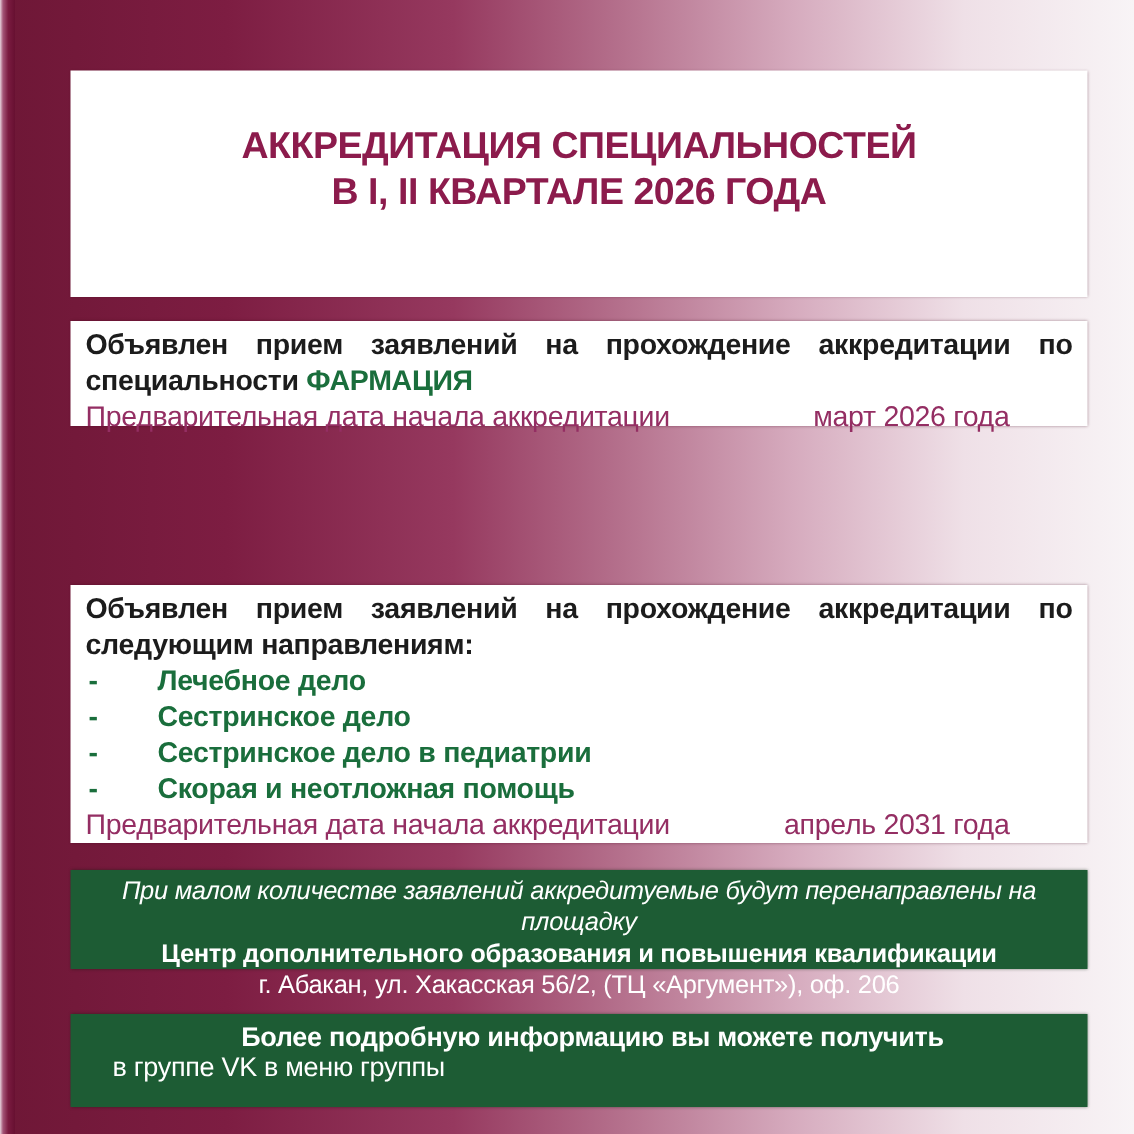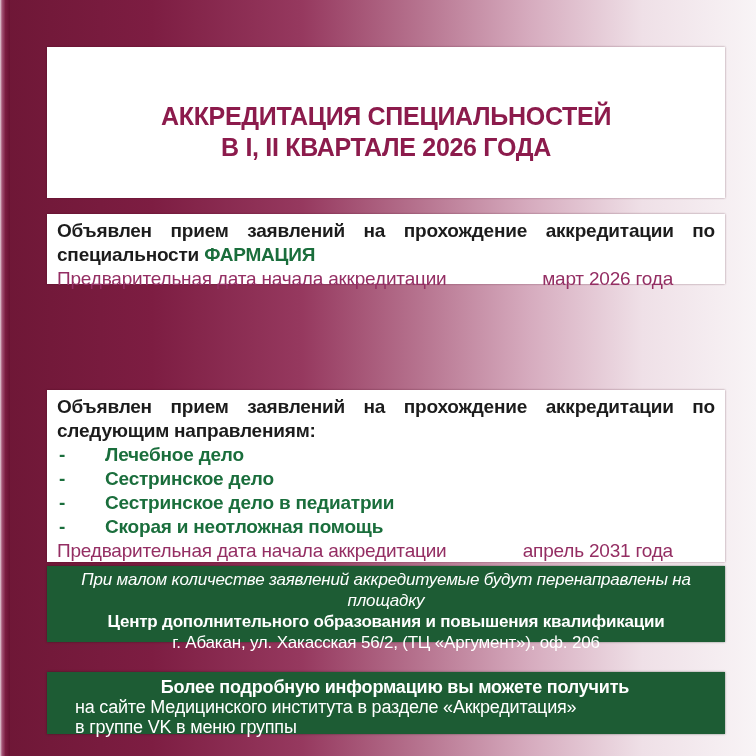--- a/index.html
+++ b/index.html
@@ -30,21 +30,21 @@
     left: 47px; top: 47px;
     width: 678px;
   }
   .white-box {
     background: #ffffff;
     box-shadow: 0 0 2px rgba(60, 0, 25, 0.45);
     box-sizing: border-box;
   }
   .title-box {
     height: 151px;
-    padding-top: 54px;
+    padding-top: 35px;
     text-align: center;
   }
   .title-line {
     font-size: 25px;
     font-weight: bold;
     line-height: 31px;
     letter-spacing: -0.3px;
     white-space: nowrap;
   }
   .maroon { color: #8c1b4c; }
@@ -90,22 +90,22 @@
     padding-left: 2px;
     box-sizing: border-box;
   }
   .green-box {
     background: #1d5c34;
     color: #ffffff;
     box-sizing: border-box;
     box-shadow: 0 0 2px rgba(0, 30, 10, 0.5);
   }
   .notice-box {
-    margin-top: 4px;
-    height: 76px;
+    margin-top: 18px;
+    height: 66px;
     padding-top: 3px;
     text-align: center;
     font-size: 17px;
     line-height: 21px;
     letter-spacing: -0.2px;
   }
   .notice-line1 { font-style: italic; }
   .notice-line2 { font-weight: bold; }
   .info-box {
     margin-top: 30px;
@@ -168,18 +168,17 @@
     </div>
 
     <div class="green-box notice-box">
       <div class="notice-line1">При малом количестве заявлений аккредитуемые будут перенаправлены на площадку</div>
       <div class="notice-line2">Центр дополнительного образования и повышения квалификации</div>
       <div class="notice-line3">г. Абакан, ул. Хакасская 56/2, (ТЦ «Аргумент»), оф. 206</div>
     </div>
 
     <div class="green-box info-box">
       <div class="info-line1">Более подробную информацию вы можете получить</div>
-      <div class="info-line2">на сайте Медицинского института в разделе «Аккредитация»</div>
       <div class="info-line3">в группе VK в меню группы</div>
     </div>
 
   </div>
 </div>
 
 </body></html>

